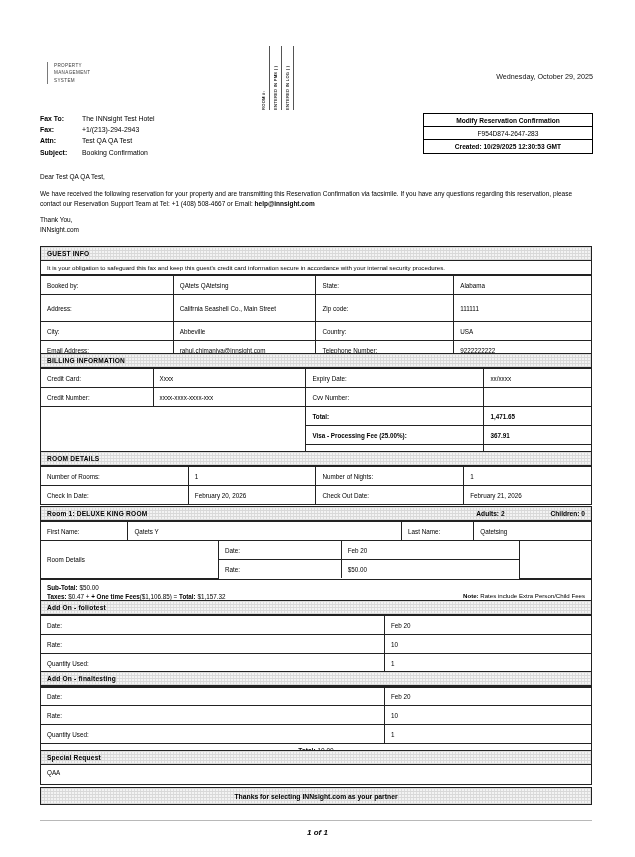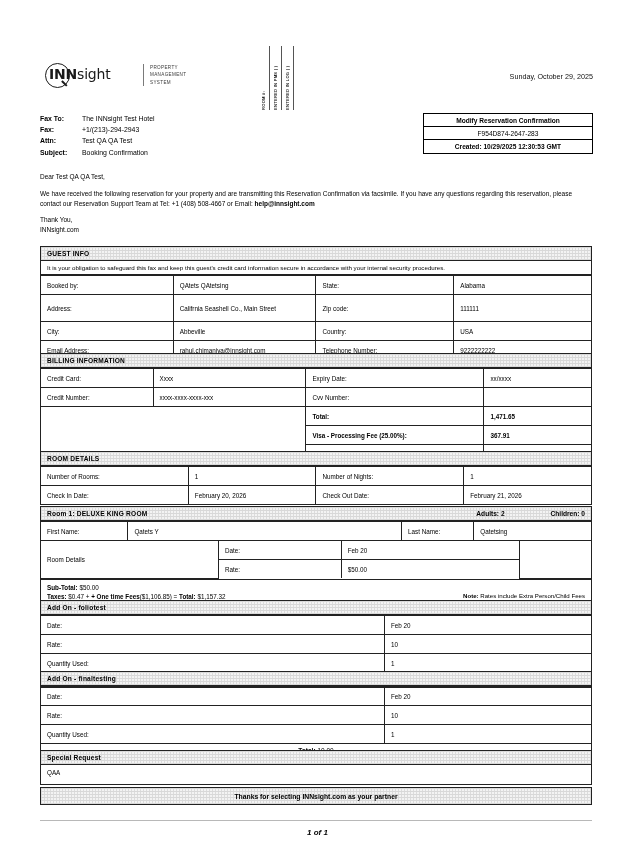--- a/index.html
+++ b/index.html
@@ -123,40 +123,35 @@
   .footrule{position:absolute;left:40px;width:552px;height:1px;background:#b8b8b8;}
   .pagenum{position:absolute;left:0;width:635px;text-align:center;font-style:italic;font-weight:bold;font-size:8px;}
 </style>
 </head>
 <body>
 
 <div class="page">
 
 
   <div class="logo-wrap">
-    <div class="logo-mark">
-      <span class="logo-circle"></span>
-      <span class="logo-handle"></span>
-      <span class="logo-text"><span>INN</span><span class="lite">sight</span></span>
-    </div>
     <div class="logo-div"></div>
     <div class="logo-sub">
       <div>PROPERTY</div>
       <div>MANAGEMENT</div>
       <div>SYSTEM</div>
     </div>
   </div>
 
   <div class="stamp">
     <div class="stamp-col rule">ROOM #:</div>
     <div class="stamp-col rule">ENTERED IN PMS ( )</div>
     <div class="stamp-col rule">ENTERED IN LOG ( )</div>
   </div>
 
-  <div class="date-line">Sunday, October 29, 2025</div>
+  <div class="date-line">Wednesday, October 29, 2025</div>
 
   <div class="conf">
     <div class="b">Modify Reservation Confirmation</div>
     <div>F954D874-2647-283</div>
     <div class="b">Created: 10/29/2025 12:30:53 GMT</div>
   </div>
 
   <div class="faxto">
     <div class="row">
       <span class="k">Fax To:</span>

